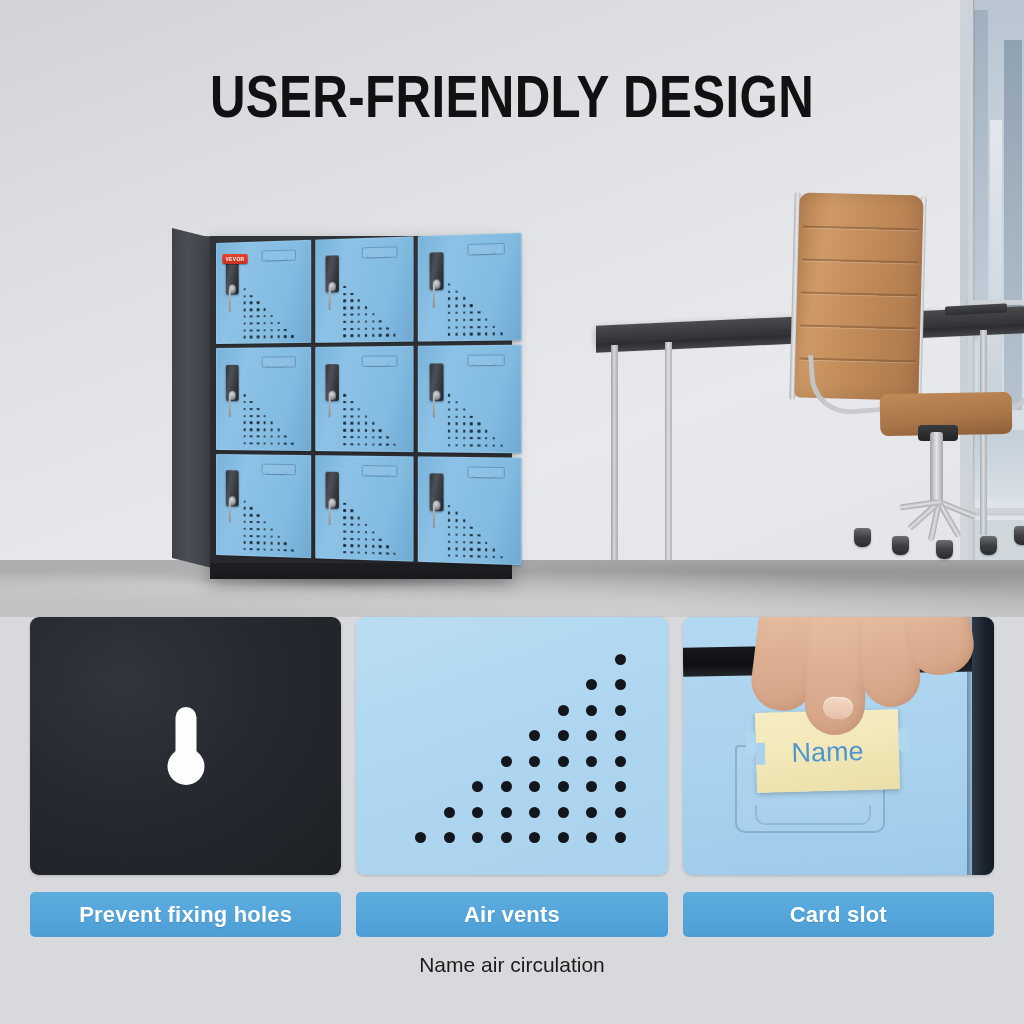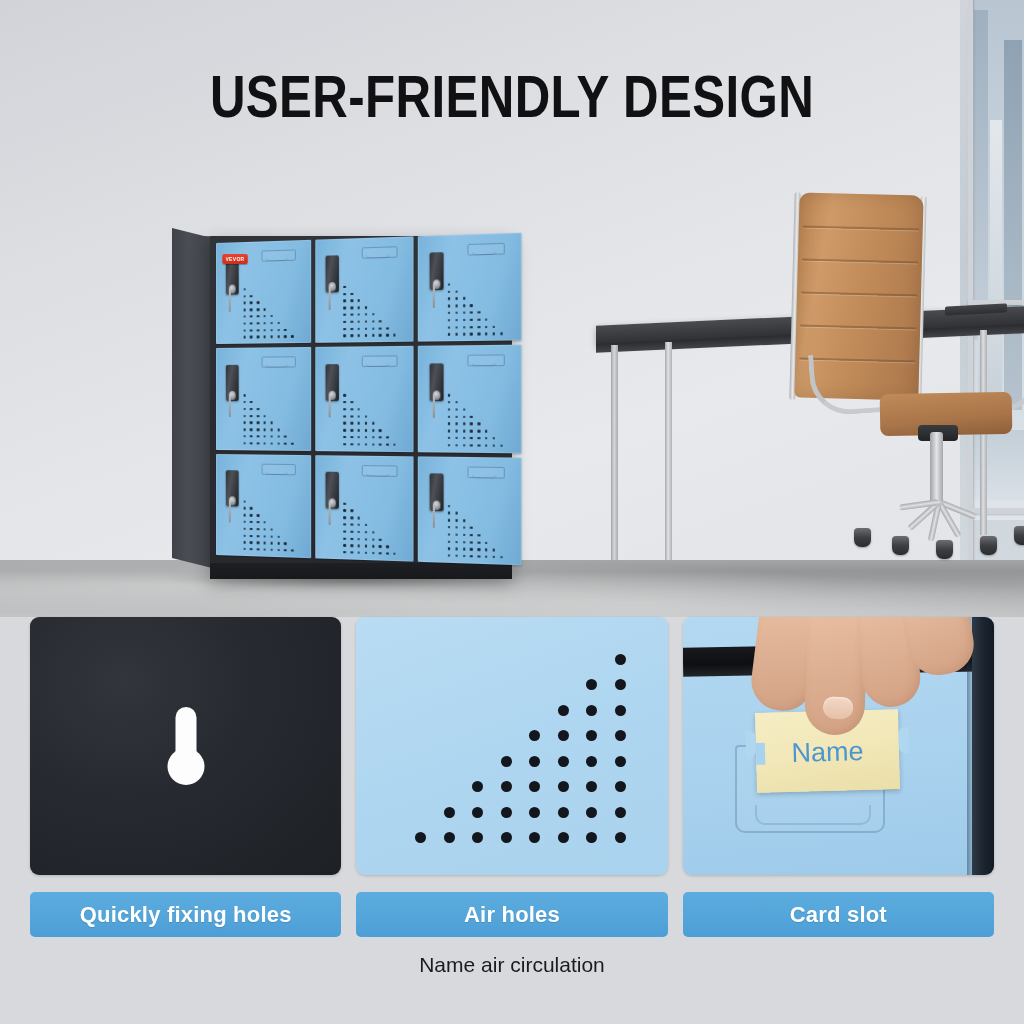--- a/index.html
+++ b/index.html
@@ -874,21 +874,21 @@
 
   <div class="features">
 
     <div class="feature">
       <div class="panel panel-hole">
         <div class="keyhole">
           <div class="slot"></div>
           <div class="bulb"></div>
         </div>
       </div>
-      <div class="label-bar">Quickly fixing holes</div>
+      <div class="label-bar">Prevent fixing holes</div>
     </div>
 
     <div class="feature">
       <div class="panel panel-vent">
         <div class="vent-grid" id="vent-grid">
             <i style="right: 0px; bottom: 178.5px;"></i>
             <i style="right: 0px; bottom: 153px;"></i>
             <i style="right: 28.5px; bottom: 153px;"></i>
             <i style="right: 0px; bottom: 127.5px;"></i>
             <i style="right: 28.5px; bottom: 127.5px;"></i>
@@ -918,21 +918,21 @@
             <i style="right: 0px; bottom: 0px;"></i>
             <i style="right: 28.5px; bottom: 0px;"></i>
             <i style="right: 57px; bottom: 0px;"></i>
             <i style="right: 85.5px; bottom: 0px;"></i>
             <i style="right: 114px; bottom: 0px;"></i>
             <i style="right: 142.5px; bottom: 0px;"></i>
             <i style="right: 171px; bottom: 0px;"></i>
             <i style="right: 199.5px; bottom: 0px;"></i>
           </div>
       </div>
-      <div class="label-bar">Air holes</div>
+      <div class="label-bar">Air vents</div>
       <div class="caption">Name air circulation</div>
     </div>
 
     <div class="feature">
       <div class="panel panel-card">
         <div class="pc-blackbar"></div>
         <div class="pc-seam"></div>
         <div class="pc-darkedge"></div>
         <div class="pc-slot-shape"></div>
         <div class="namecard">

